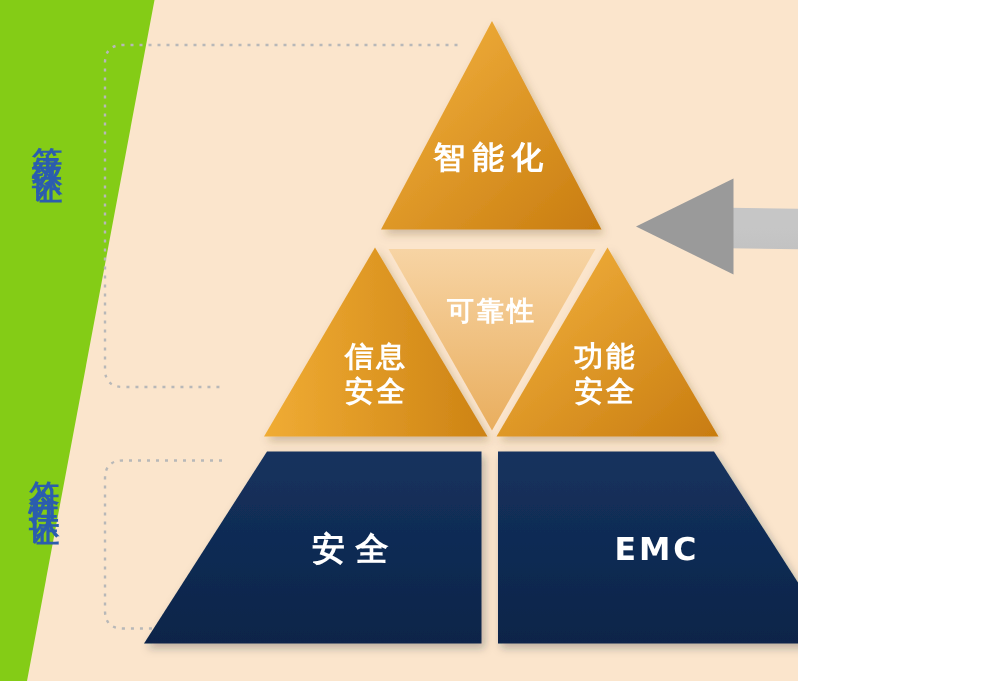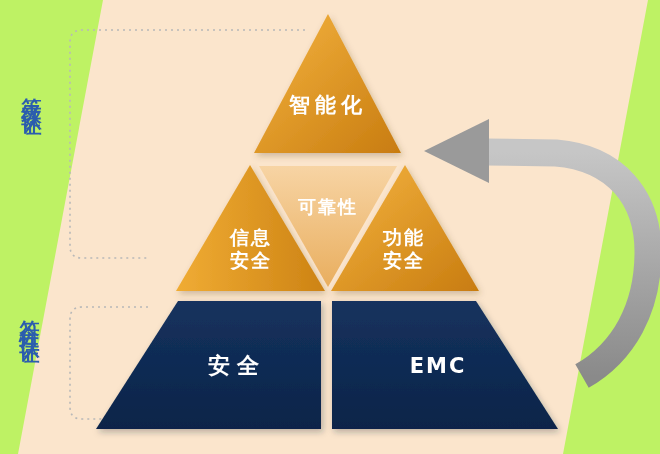--- a/index.html
+++ b/index.html
@@ -3,24 +3,24 @@
 <meta charset="utf-8">
 <style>
   html, body {
     margin: 0;
     padding: 0;
     background: #ffffff;
     font-family: "DejaVu Sans", "Liberation Sans", sans-serif;
   }
   .canvas {
     position: relative;
-    width: 660px;
+    width: 532px;
     height: 454px;
     overflow: hidden;
-    background: #bef264;
+    background: #84cc16;
   }
   .canvas svg {
     position: absolute;
     inset: 0;
     width: 660px;
     height: 454px;
     display: block;
   }
   svg text {
     font-family: "DejaVu Sans", "Liberation Sans", sans-serif;

